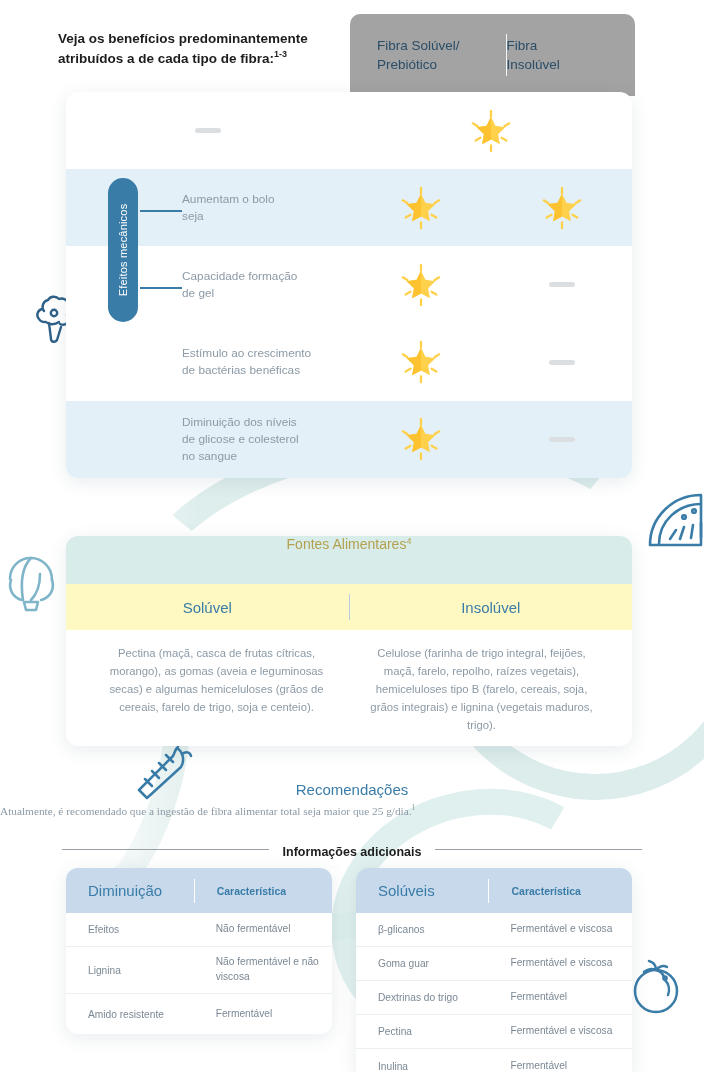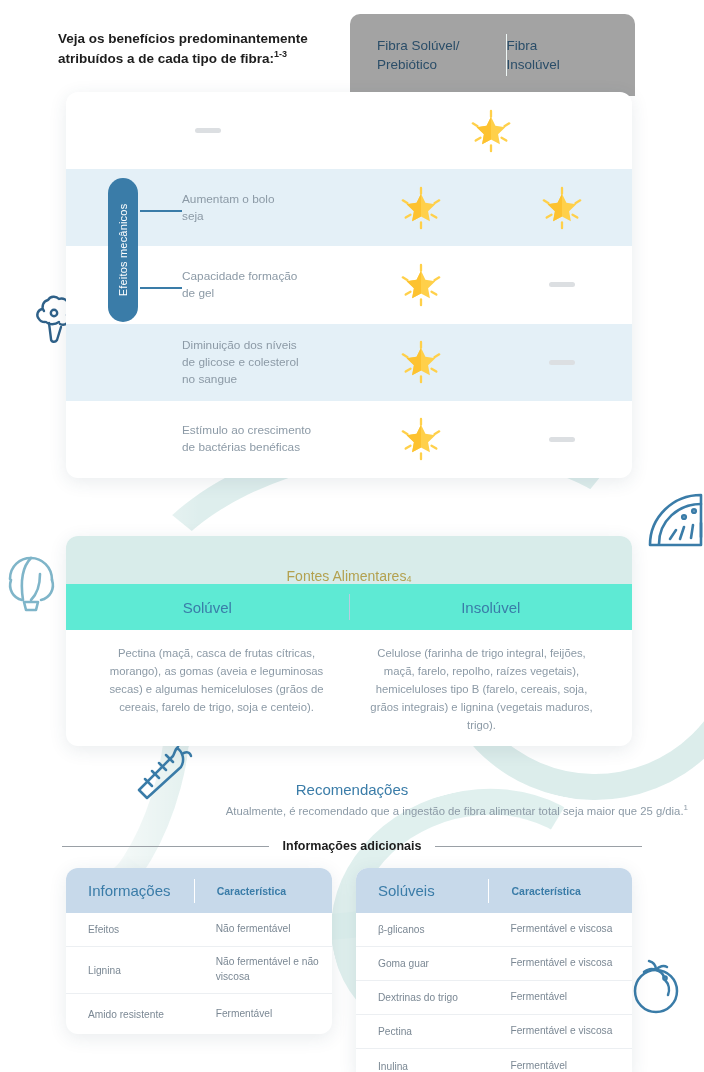--- a/index.html
+++ b/index.html
@@ -81,53 +81,53 @@
     transform: rotate(-90deg); white-space:nowrap;
     color:#fff; font-size:11px; letter-spacing:.2px;
   }
   .connector { position:absolute; width:42px; height:1.5px; background:#3a7ca8; z-index:4; }
   #conn-1 { left:140px; top:210px; }
   #conn-2 { left:140px; top:287px; }
 
   
   #fontes-card { left:66px; top:536px; width:566px; height:210px; overflow:hidden; }
   #fontes-title {
-    height:48px; background:#d8ecea; display:flex; align-items:flex-end; justify-content:center;
+    height:48px; background:#d8ecea; display:flex; align-items:flex-start; justify-content:center;
     color:#b3a14f; font-size:14px;
   }
   #fontes-title sup { font-size:9px; }
   #fontes-sub {
-    height:46px; background:#5eead4; display:flex; align-items:center;
+    height:46px; background:#fef9c3; display:flex; align-items:center;
   }
   .sub-cell { flex:1; text-align:center; color:#3a7ca8; font-size:15px; }
   .sub-div { width:1px; height:26px; background:#b9cde0; }
   #fontes-body { display:flex; padding:14px 18px 0 18px; }
   .fb-cell {
     flex:1; padding:0 14px; text-align:center;
     color:#8c9aa6; font-size:11.3px; line-height:1.6;
   }
 
   
   #rec-title {
     position:absolute; left:0; right:0; top:781px; text-align:center; z-index:3;
     color:#3a7ca8; font-size:15px;
   }
   #rec-text {
-    position:absolute; left:0; right:16px; top:803px; text-align:right; z-index:3;
-    color:#8c9aa6; font-size:11.3px;
+    position:absolute; left:0; right:9px; top:803px; text-align:left; z-index:3;
+    color:#8c9aa6; font-size:11.3px;font-family:Liberation Serif, serif;
   }
   #rec-text sup { font-size:8px; }
 
   
   #info-head {
     position:absolute; left:62px; right:62px; top:839px; z-index:3;
     display:flex; align-items:center; gap:14px;
   }
   #info-head .rule { flex:1; height:1px; background:#9aa0a6; }
-  #info-head .txt { color:#1d1d1d; font-size:12.5px; font-weight:bold; white-space:nowrap; }
+  #info-head .txt { color:#1d1d1d; font-size:12.5px; font-weight:bold; white-space:nowrap;margin-top:6px; }
 
   
   #tbl-insol { left:66px; top:868px; width:266px; overflow:hidden; }
   #tbl-sol  { left:356px; top:868px; width:276px; overflow:hidden; }
   .tbl-head { background:#c7d9ea; height:45px; display:flex; align-items:center; }
   .tbl-head .h1 { width:48%; padding-left:22px; color:#3a7ca8; font-size:15px; }
   .tbl-head .hdiv { width:1px; height:24px; background:#fff; }
   .tbl-head .h2 { flex:1; padding-left:22px; color:#3a7ca8; font-size:10.5px; font-weight:bold; }
   .tbl-row { display:flex; align-items:center; min-height:34px; border-bottom:1px solid #eceff2; }
   .tbl-row:last-child { border-bottom:none; }
@@ -296,20 +296,46 @@
             <path d="M24 9l4.6 9.6 10.4 1.5-7.6 7.3 1.9 10.4L24 32.9l-9.3 4.9 1.9-10.4-7.6-7.3 10.4-1.5z" fill="#ffd04a"></path>
             <path d="M24 9v23.9l-9.3 4.9 1.9-10.4-7.6-7.3 10.4-1.5z" fill="#fdc230"></path>
           </svg>
         </div>
       </div>
       <div class="mark">
         <div class="dash"></div>
       </div>
     </div>
 
+    <div class="brow">
+      <div class="label">
+        <span>Estímulo ao crescimento</span><br>
+        <span>de bactérias benéficas</span>
+      </div>
+      <div class="mark">
+        <div class="star-wrap">
+          <svg viewBox="0 0 48 48" width="46" height="46">
+            <g stroke="#ffd04a" stroke-width="2.4" stroke-linecap="round">
+              <line x1="24" y1="3" x2="24" y2="9"></line>
+                <line x1="24" y1="39" x2="24" y2="45"></line>
+              <line x1="5" y1="16" x2="10" y2="19"></line>
+                <line x1="43" y1="16" x2="38" y2="19"></line>
+              <line x1="8" y1="34" x2="13" y2="31"></line>
+                <line x1="40" y1="34" x2="35" y2="31"></line>
+            </g>
+            <path d="M24 9l4.6 9.6 10.4 1.5-7.6 7.3 1.9 10.4L24 32.9l-9.3 4.9 1.9-10.4-7.6-7.3 10.4-1.5z" fill="#ffd04a"></path>
+            <path d="M24 9v23.9l-9.3 4.9 1.9-10.4-7.6-7.3 10.4-1.5z" fill="#fdc230"></path>
+          </svg>
+        </div>
+      </div>
+      <div class="mark">
+        <div class="dash"></div>
+      </div>
+    </div>
+
     <div class="brow alt">
       <div class="label">
         <span>Diminuição dos níveis</span><br>
         <span>de glicose e colesterol</span><br>
         <span>no sangue</span>
       </div>
       <div class="mark">
         <div class="star-wrap">
           <svg viewBox="0 0 48 48" width="46" height="46">
             <g stroke="#ffd04a" stroke-width="2.4" stroke-linecap="round">
@@ -322,46 +348,20 @@
             </g>
             <path d="M24 9l4.6 9.6 10.4 1.5-7.6 7.3 1.9 10.4L24 32.9l-9.3 4.9 1.9-10.4-7.6-7.3 10.4-1.5z" fill="#ffd04a"></path>
             <path d="M24 9v23.9l-9.3 4.9 1.9-10.4-7.6-7.3 10.4-1.5z" fill="#fdc230"></path>
           </svg>
         </div>
       </div>
       <div class="mark">
         <div class="dash"></div>
       </div>
     </div>
-
-    <div class="brow">
-      <div class="label">
-        <span>Estímulo ao crescimento</span><br>
-        <span>de bactérias benéficas</span>
-      </div>
-      <div class="mark">
-        <div class="star-wrap">
-          <svg viewBox="0 0 48 48" width="46" height="46">
-            <g stroke="#ffd04a" stroke-width="2.4" stroke-linecap="round">
-              <line x1="24" y1="3" x2="24" y2="9"></line>
-                <line x1="24" y1="39" x2="24" y2="45"></line>
-              <line x1="5" y1="16" x2="10" y2="19"></line>
-                <line x1="43" y1="16" x2="38" y2="19"></line>
-              <line x1="8" y1="34" x2="13" y2="31"></line>
-                <line x1="40" y1="34" x2="35" y2="31"></line>
-            </g>
-            <path d="M24 9l4.6 9.6 10.4 1.5-7.6 7.3 1.9 10.4L24 32.9l-9.3 4.9 1.9-10.4-7.6-7.3 10.4-1.5z" fill="#ffd04a"></path>
-            <path d="M24 9v23.9l-9.3 4.9 1.9-10.4-7.6-7.3 10.4-1.5z" fill="#fdc230"></path>
-          </svg>
-        </div>
-      </div>
-      <div class="mark">
-        <div class="dash"></div>
-      </div>
-    </div>
   </div>
 
   <div id="mech-tab">
     <span>Efeitos mecânicos</span>
   </div>
   <div class="connector" id="conn-1"></div>
   <div class="connector" id="conn-2"></div>
 
   <div class="card" id="fontes-card">
     <div id="fontes-title">
@@ -385,21 +385,21 @@
   </div>
 
   <div id="info-head">
     <div class="rule"></div>
     <div class="txt">Informações adicionais</div>
     <div class="rule"></div>
   </div>
 
   <div class="card" id="tbl-insol">
     <div class="tbl-head">
-      <div class="h1">Informações</div>
+      <div class="h1">Diminuição</div>
       <div class="hdiv"></div>
       <div class="h2">Característica</div>
     </div>
     <div class="tbl-row">
       <div class="c1">Efeitos</div>
       <div class="c2">Não fermentável</div>
     </div>
     <div class="tbl-row" style="min-height:47px">
       <div class="c1">Lignina</div>
       <div class="c2">Não fermentável e não viscosa</div>

